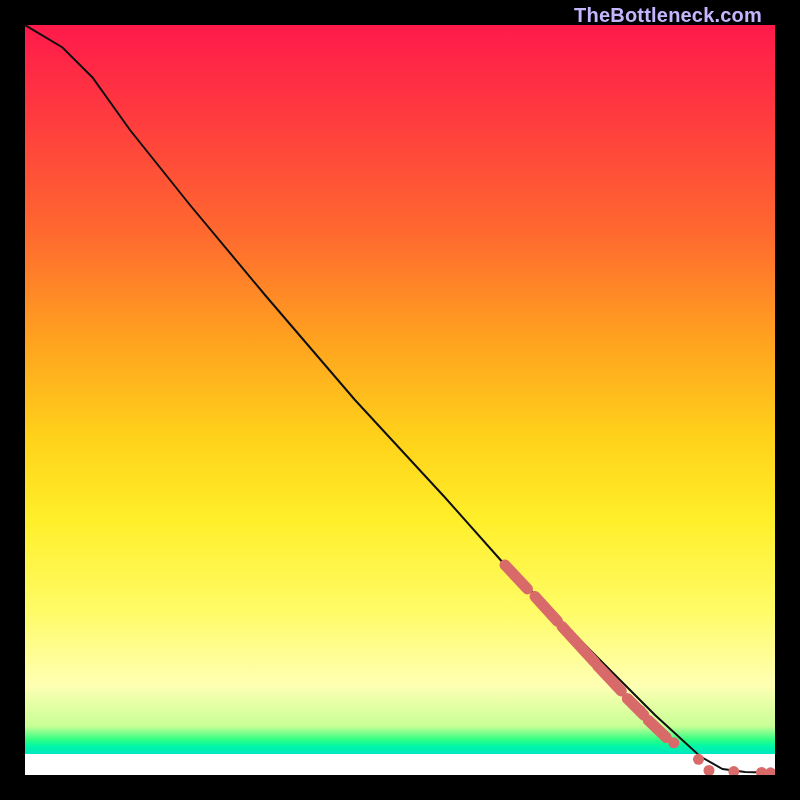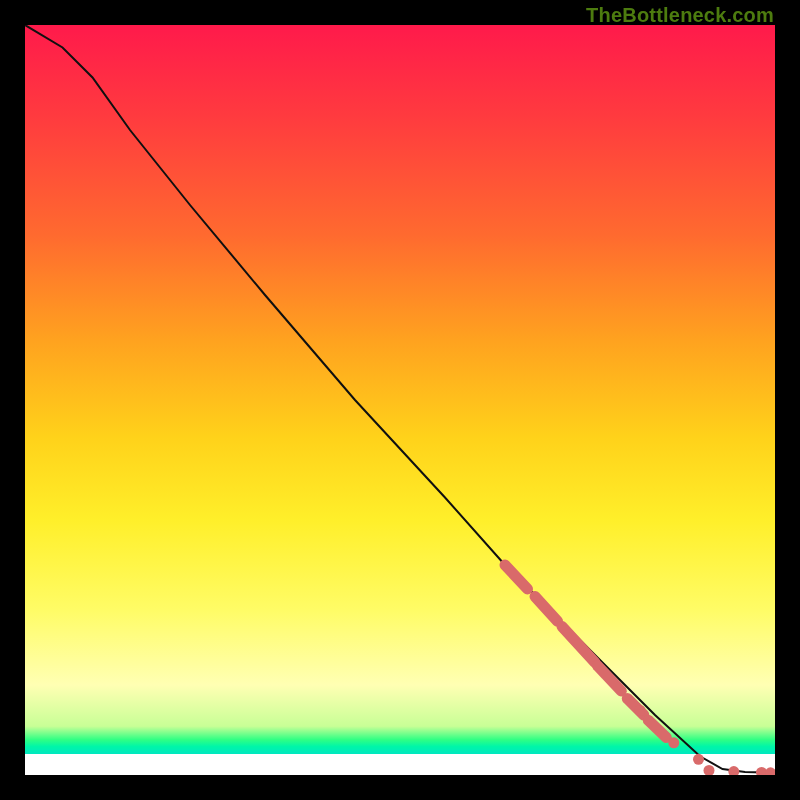--- a/index.html
+++ b/index.html
@@ -37,22 +37,22 @@
       #2fff84 95.3%,
       #00f6a8 96.2%,
       #00e7c0 97.2%,
       #ffffff 97.21%,
       #ffffff 100%
     );
   }
   .attribution {
     position: absolute;
     top: 4px;
-    right: 26px;
-    color: #4d7c0f;
+    right: 38px;
+    color: #c4b5fd;
     font-size: 20px;
     font-weight: 600;
     letter-spacing: 0.2px;
   }
   svg.overlay {
     position: absolute;
     left: 0;
     top: 0;
     width: 750px;
     height: 750px;

